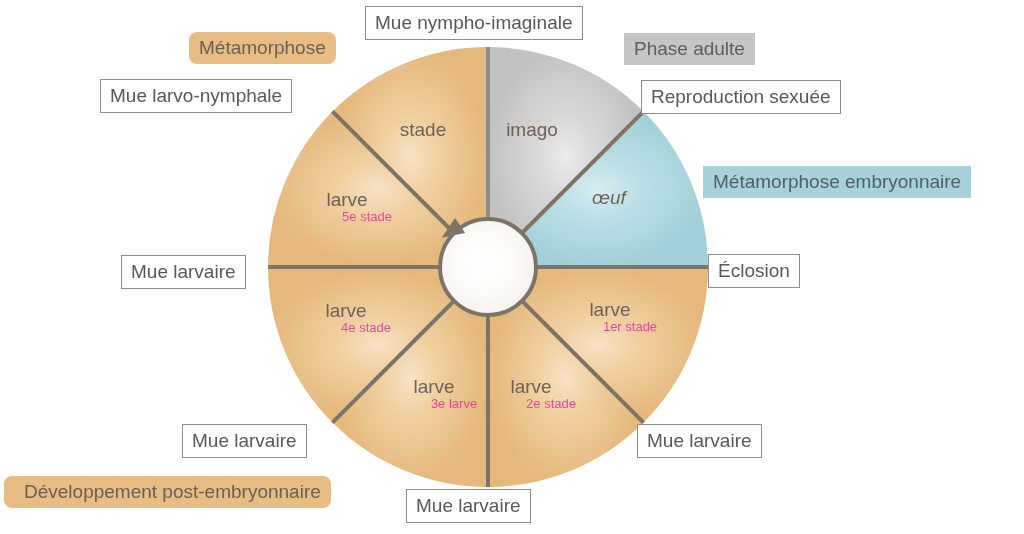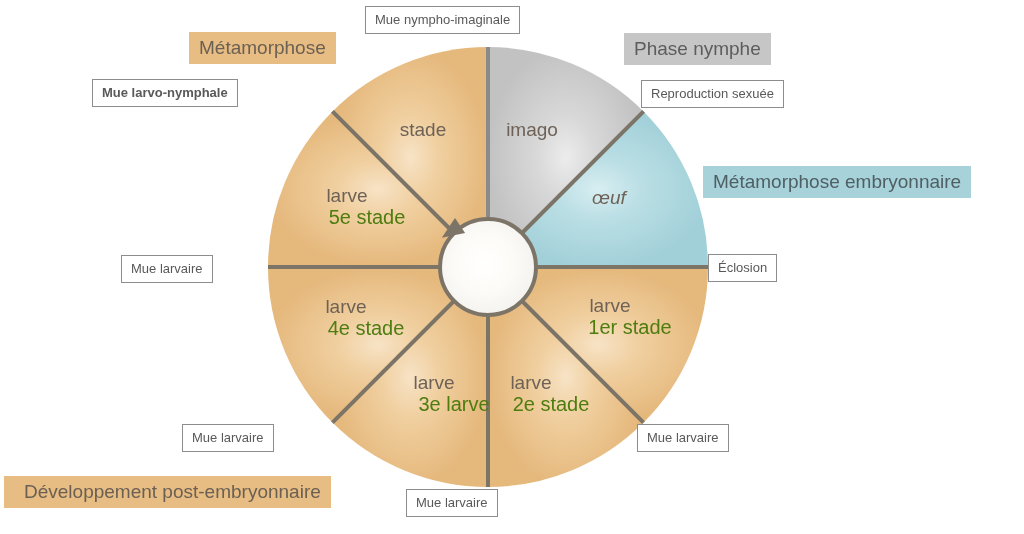--- a/index.html
+++ b/index.html
@@ -40,50 +40,50 @@
     line-height: 1.12;
     white-space: nowrap;
     pointer-events: none;
   }
   .sector-label .ln1 {
     display: block;
     font-size: 19px;
   }
   .sector-label .ln2 {
     display: block;
-    font-size: 20px;
-    color: #4d7c0f;
+    font-size: 13px;
+    color: #ec4899;
     margin-left: 40px;
   }
 
   
   .callout {
     position: absolute;
     background: #ffffff;
     border: 1px solid #8d8d8d;
     color: #595959;
-    font-size: 13px;
+    font-size: 19px;
     line-height: 1;
     padding: 6px 9px 7px 9px;
     white-space: nowrap;
     box-sizing: border-box;
   }
 
   
   .banner {
     position: absolute;
     border: none;
     color: #5d5d5d;
     font-size: 19px;
     line-height: 1;
     padding: 6px 10px 7px 10px;
     white-space: nowrap;
     box-sizing: border-box;
   }
-  .banner.orange { background: #e8bd83; color: #6b6054; }
+  .banner.orange { background: #e8bd83; color: #6b6054; border-radius: 8px; }
   .banner.grey   { background: #c6c6c6; color: #5d5d5d; }
   .banner.blue   { background: #a7d2da; color: #4f5f63; }
 </style>
 </head>
 <body>
 
 <div id="stage">
 
   <svg class="wheel" viewBox="0 0 1024 534">
     <defs>
@@ -164,28 +164,28 @@
       <div class="sector-label" style="left: 347px; top: 207px;">
         <span class="ln1">larve</span>
         <span class="ln2">5e stade</span>
       </div>
       <div class="sector-label" style="left: 423px; top: 130px;">
         <span class="ln1">stade</span>
       </div>
     </div>
   <div id="callout-layer">
       <div class="callout" style="left: 365px; top: 6px;">Mue nympho-imaginale</div>
-      <div class="callout" style="left: 92px; top: 79px; font-weight: bold;">Mue larvo-nymphale</div>
+      <div class="callout" style="left: 100px; top: 79px;">Mue larvo-nymphale</div>
       <div class="callout" style="left: 641px; top: 80px; text-align: center;">Reproduction sexuée</div>
       <div class="callout" style="left: 121px; top: 255px;">Mue larvaire</div>
       <div class="callout" style="left: 708px; top: 254px;">Éclosion</div>
       <div class="callout" style="left: 182px; top: 424px;">Mue larvaire</div>
       <div class="callout" style="left: 637px; top: 424px;">Mue larvaire</div>
       <div class="callout" style="left: 406px; top: 489px;">Mue larvaire</div>
     </div>
   <div id="banner-layer">
       <div class="banner orange" style="left: 189px; top: 32px;">Métamorphose</div>
-      <div class="banner grey" style="left: 624px; top: 33px;">Phase nymphe</div>
+      <div class="banner grey" style="left: 624px; top: 33px;">Phase adulte</div>
       <div class="banner blue" style="left: 703px; top: 166px;">Métamorphose embryonnaire</div>
       <div class="banner orange" style="left: 4px; top: 476px; padding-left: 20px;">Développement post-embryonnaire</div>
     </div>
 
 </div>
 
 </body></html>

